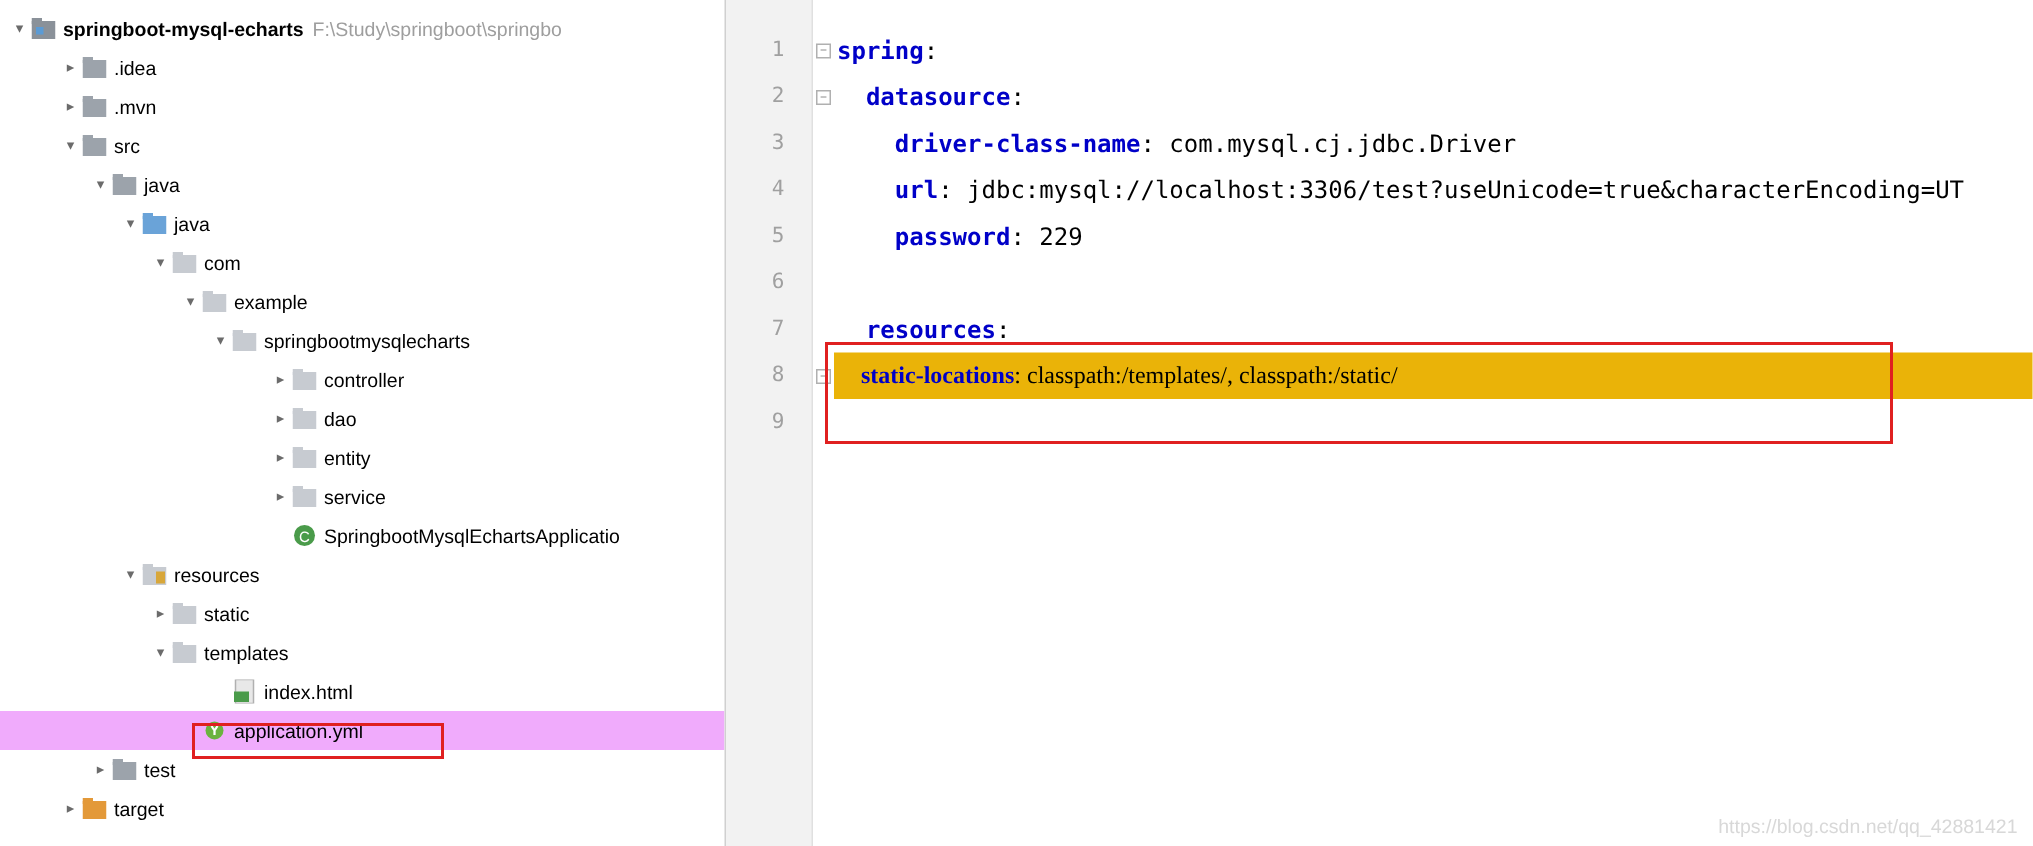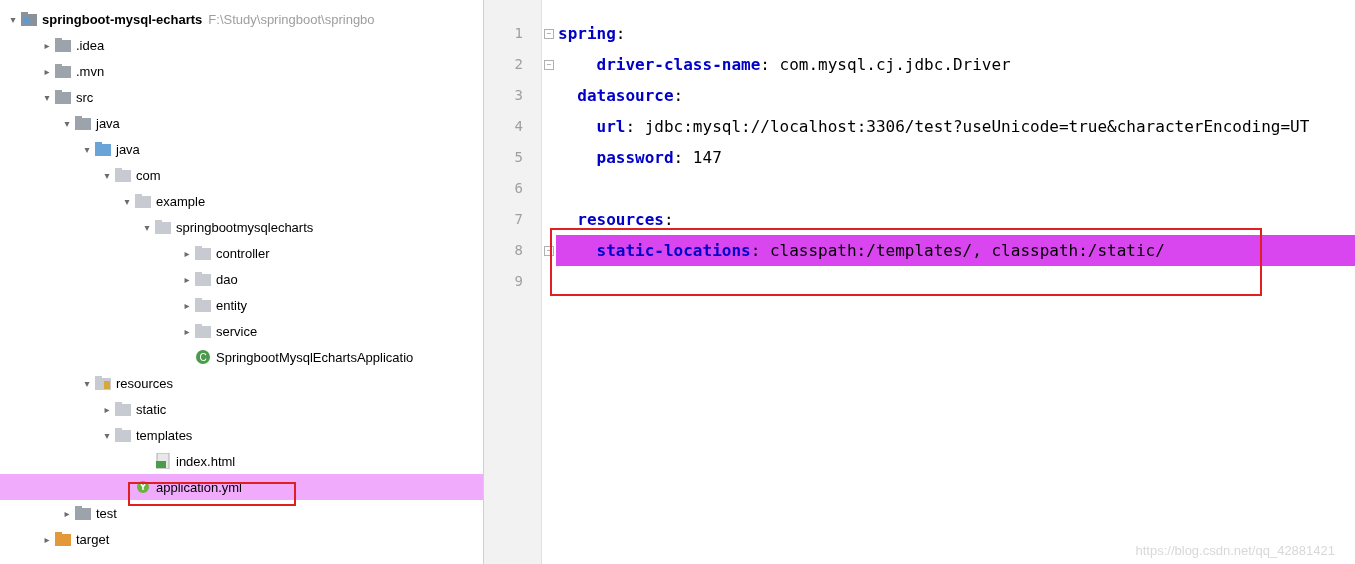--- a/index.html
+++ b/index.html
@@ -107,33 +107,34 @@
   font-size: 16px;
   position: relative;
 }
 .code-line {
   height: 31px;
   line-height: 31px;
   white-space: pre;
   padding-left: 2px;
 }
 .code-line.hl {
-  background: #d946ef;
+  background: #eab308;
+  font-family: Liberation Serif, serif;
 }
 .k { color: #0000c8; font-weight: 600; text-align: center; }
 .p { color: #000; }
 .v { color: #000; }
 .red-box-code {
   position: absolute;
   border: 2px solid #e02020;
   pointer-events: none;
 }
 .watermark {
   position: absolute;
-  right: 20px;
+  right: 10px;
   bottom: 6px;
   color: #d8d8d8;
   font-size: 13px;
 }
 svg { display: block; }
 </style>
 </head>
 <body>
 
 <div class="sidebar">
@@ -398,24 +399,24 @@
     <div class="fold-mark"></div>
     <div class="fold-mark"></div>
     <div class="fold-mark"></div>
     <div class="fold-mark">
         <span class="fold-icon">−</span>
       </div>
     <div class="fold-mark"></div>
   </div>
   <div class="code">
     <div class="code-line"><span class="k">spring</span><span class="p">:</span></div>
+    <div class="code-line">  <span class="k">datasource</span><span class="p">:</span></div>
     <div class="code-line">    <span class="k">driver-class-name</span><span class="p">: </span><span class="v">com.mysql.cj.jdbc.Driver</span></div>
-    <div class="code-line">  <span class="k">datasource</span><span class="p">:</span></div>
     <div class="code-line">    <span class="k">url</span><span class="p">: </span><span class="v">jdbc:mysql://localhost:3306/test?useUnicode=true&amp;characterEncoding=UT</span></div>
-    <div class="code-line">    <span class="k">password</span><span class="p">: </span><span class="v">147</span></div>
+    <div class="code-line">    <span class="k">password</span><span class="p">: </span><span class="v">229</span></div>
     <div class="code-line"></div>
     <div class="code-line">  <span class="k">resources</span><span class="p">:</span></div>
     <div class="code-line hl">    <span class="k">static-locations</span><span class="p">: </span><span class="v">classpath:/templates/, classpath:/static/</span></div>
 
     <div class="red-box-code" style="left:-6px; top:228px; width:712px; height:68px;"></div>
   </div>
   <div class="watermark">https://blog.csdn.net/qq_42881421</div>
 </div>
 
 </body></html>

